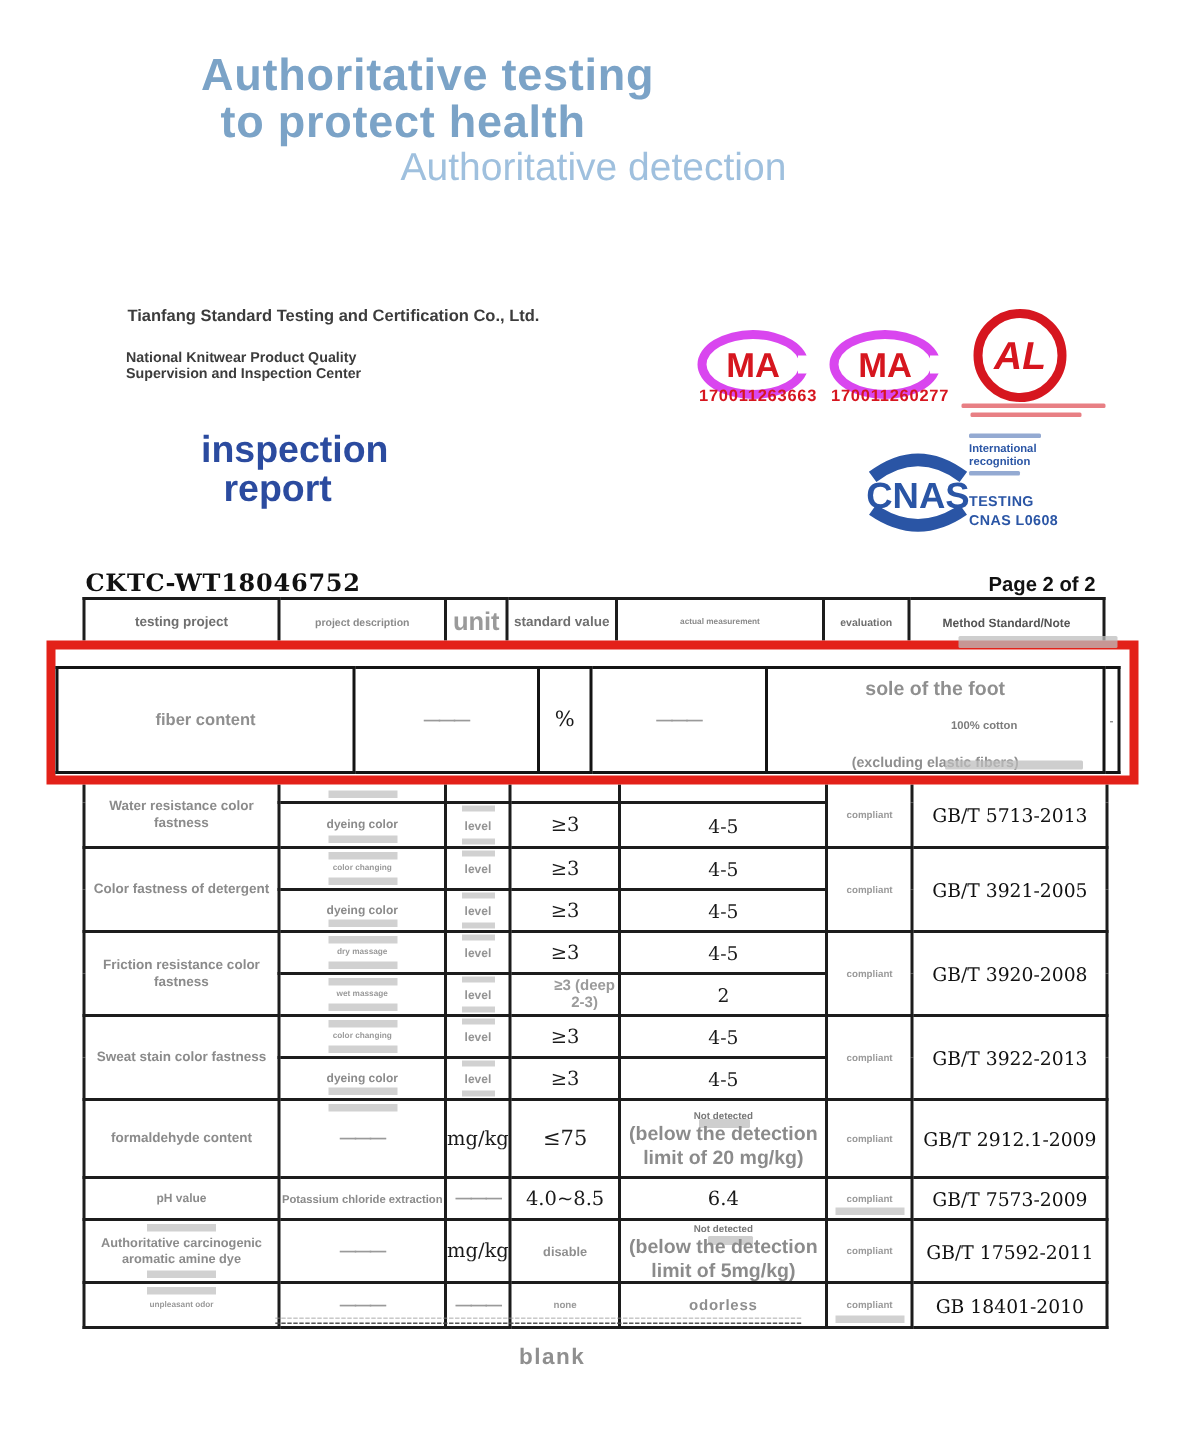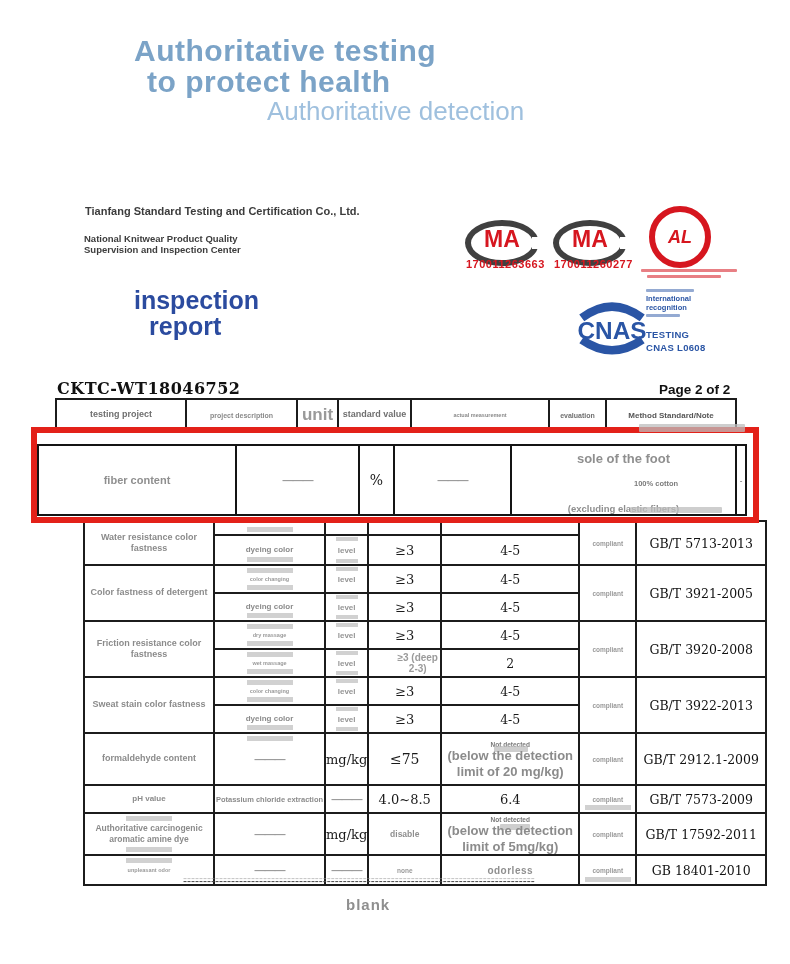--- a/index.html
+++ b/index.html
@@ -11,28 +11,28 @@
   .title2{position:absolute;left:147px;top:65px;font-size:30px;font-weight:bold;color:#7ba3c7;letter-spacing:.5px;}
   .subtitle{position:absolute;left:267px;top:96px;font-size:26px;font-weight:500;color:#9fc0de;}
 
   
   .company{position:absolute;left:85px;top:205px;font-size:11px;font-weight:bold;color:#3c3c3c;}
   .center{position:absolute;left:84px;top:233px;font-size:9.5px;font-weight:bold;color:#3c3c3c;line-height:1.2;}
   .insp{position:absolute;left:134px;top:288px;font-size:25px;font-weight:bold;color:#2b4b9f;line-height:1.02;}
   .insp .l2{margin-left:15px;}
 
   
-  .cma{position:absolute;width:62px;height:34px;border:6px solid #404040;border-radius:50%;
-       display:flex;justify-content:center;}
+  .cma{position:absolute;width:62px;height:34px;border:6px solid #d946ef;border-radius:50%;
+       display:flex;align-items:center;justify-content:center;}
   .cma .notch{position:absolute;right:-7px;top:50%;transform:translateY(-50%);width:8px;height:12px;background:#fff;}
   .cma .ma{font-size:23px;font-weight:bold;color:#d6161f;letter-spacing:0;}
   .cma-num{position:absolute;font-size:11px;font-weight:bold;color:#d6161f;letter-spacing:.5px;}
   .cal{position:absolute;left:649px;top:206px;width:50px;height:50px;border:6px solid #d6161f;border-radius:50%;
        display:flex;align-items:center;justify-content:center;}
-  .cal .al{font-size:18px;font-weight:bold;color:#d6161f;font-style:italic;}
+  .cal .al{font-size:26px;font-weight:bold;color:#d6161f;font-style:italic;}
   .redline{position:absolute;height:3px;background:rgba(214,22,31,.55);border-radius:1px;}
   .ilac{position:absolute;left:497px;top:283px;width:64px;height:64px;border-radius:50%;
         background:repeating-radial-gradient(circle at 50% 50%,#2a55a5 0 1.2px,#ffffff 1.2px 4.2px);
         display:flex;align-items:center;justify-content:center;}
   .ilac span{font-size:11px;font-weight:bold;color:#2a55a5;background:rgba(255,255,255,.55);padding:0 1px;}
   .cnas-svg{position:absolute;left:570px;top:301px;}
   .intl{position:absolute;left:646px;top:287px;width:100px;color:#2a55a5;}
   .intl .tiny{height:3px;background:rgba(42,85,165,.5);border-radius:1px;margin:2px 0;}
   .intl .t1{font-size:7.5px;font-weight:bold;line-height:1.2;}
   .intl .t2{font-size:9.5px;font-weight:bold;margin-top:2px;letter-spacing:.3px;}
@@ -40,21 +40,21 @@
   
   .repno{position:absolute;left:57px;top:379px;font-family:"DejaVu Serif",serif;font-size:16px;font-weight:bold;color:#111;letter-spacing:.5px;}
   .pageno{position:absolute;left:657px;top:382px;font-size:13.5px;font-weight:bold;color:#111;
           border-bottom:3px solid #111;padding:0 2px 2px 2px;}
 
   
   table{border-collapse:collapse;table-layout:fixed;position:absolute;left:55px;background:#fff;}
   td{border:2px solid #1c1c1c;padding:0;text-align:center;vertical-align:middle;overflow:hidden;position:relative;}
   .hdr-table{top:398px;}
   .hdr-table tr{height:32px;}
-  .body-table{top:520px;margin-left:28px;}
+  .body-table{top:520px;}
   .hd{font-size:9px;font-weight:bold;color:#6f6f6f;line-height:1.25;}
   .hd-small{font-size:7px;color:#8a8a8a;filter:blur(.4px);font-weight:bold;}
   .hd-unit{font-size:17px;font-weight:bold;color:#9a9a9a;}
   .hd-meas{font-size:5.5px;color:#8a8a8a;filter:blur(.5px);font-weight:bold;}
   .hd-eval{font-size:7px;font-weight:bold;color:#6f6f6f;}
   .hd-method{font-size:8px;font-weight:bold;color:#555;}
 
   .proj{font-size:9px;font-weight:bold;color:#8b8b8b;line-height:1.25;}
   .sub{font-size:8px;font-weight:bold;color:#8b8b8b;line-height:1.2;}
   .sub-tiny{font-size:5.5px;font-weight:bold;color:#9a9a9a;filter:blur(.4px);}

